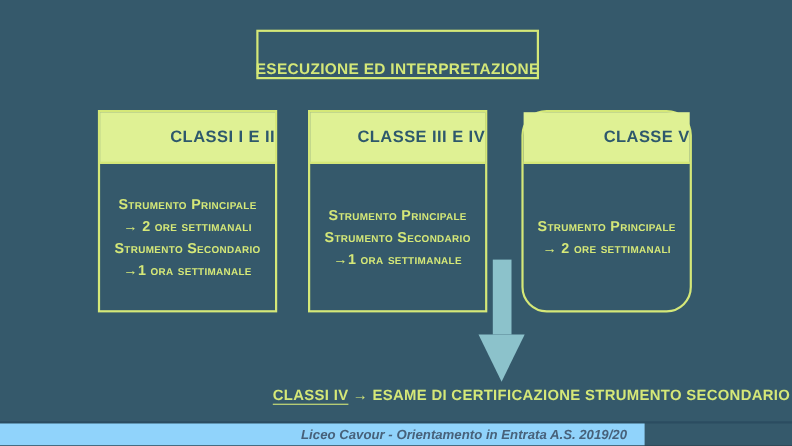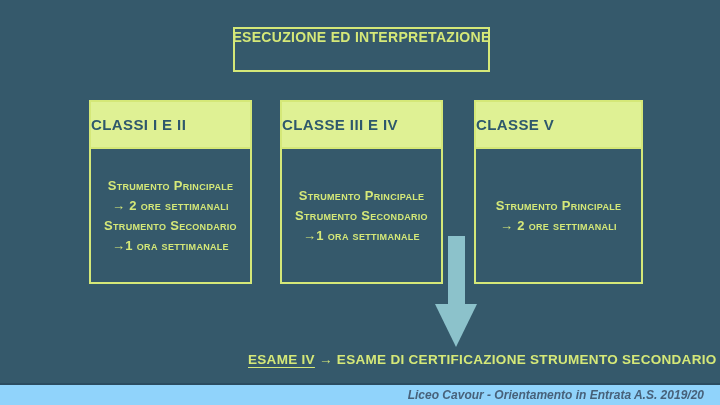--- a/index.html
+++ b/index.html
@@ -22,43 +22,43 @@
     position:relative;
     width:720px;height:405px;
     background:var(--background);
     overflow:hidden;
   }
   
   .title-box{
     position:absolute;
     left:233px;top:27px;width:257px;height:45px;
     border:2px solid var(--accent);
-    display:flex;align-items:flex-start;justify-content:center;
+    display:flex;align-items:flex-end;justify-content:center;
   }
   .title-box .title-text{
     color:var(--accent);
     font-size:14px;font-weight:bold;
     letter-spacing:0.3px;
     white-space:nowrap;
   }
   
   .card{
     position:absolute;
     top:100px;height:184px;
     border:2px solid var(--accent);
     display:flex;flex-direction:column;
   }
   .card-1{left:89px;width:163px;}
   .card-2{left:280px;width:163px;}
-  .card-3{left:474px;width:169px;}
+  .card-3{left:474px;width:155px;border-radius:23px;}
   .card-header{
     height:47px;flex:0 0 47px;
     background:var(--card-header-bg);
     border-bottom:2px solid var(--accent);
-    display:flex;align-items:center;justify-content:flex-start;
+    display:flex;align-items:center;justify-content:flex-end;
   }
   .card-header-text{
     color:var(--card-header-text);
     font-size:15px;font-weight:bold;
     letter-spacing:0.4px;
     white-space:nowrap;
   }
   .card-body{
     flex:1 1 auto;
     display:flex;flex-direction:column;
@@ -106,21 +106,21 @@
     text-underline-offset:3px;
   }
   
   .footer-divider{
     position:absolute;
     left:0;top:383px;width:720px;height:2px;
     background:var(--footer-divider);
   }
   .footer-bar{
     position:absolute;
-    left:0;top:385px;width:720px;height:20px;
+    left:0;top:385px;width:586px;height:20px;
     background:var(--footer-bar);
     display:flex;align-items:center;justify-content:flex-end;
     padding-right:16px;
   }
   .footer-text{
     color:var(--footer-text);
     font-size:12px;font-weight:bold;font-style:italic;
     white-space:nowrap;
   }
 </style>
@@ -175,21 +175,21 @@
       </div>
     </div>
   </div>
 
   <div class="down-arrow">
     <div class="shaft"></div>
     <div class="head"></div>
   </div>
 
   <div class="annotation">
-    <span class="underlined">ESAME IV</span><span> → ESAME DI CERTIFICAZIONE STRUMENTO SECONDARIO</span>
+    <span class="underlined">CLASSI IV</span><span> → ESAME DI CERTIFICAZIONE STRUMENTO SECONDARIO</span>
   </div>
 
   <div class="footer-divider"></div>
   <div class="footer-bar">
     <span class="footer-text">Liceo Cavour - Orientamento in Entrata A.S. 2019/20</span>
   </div>
 
 </div>
 
 </body></html>

